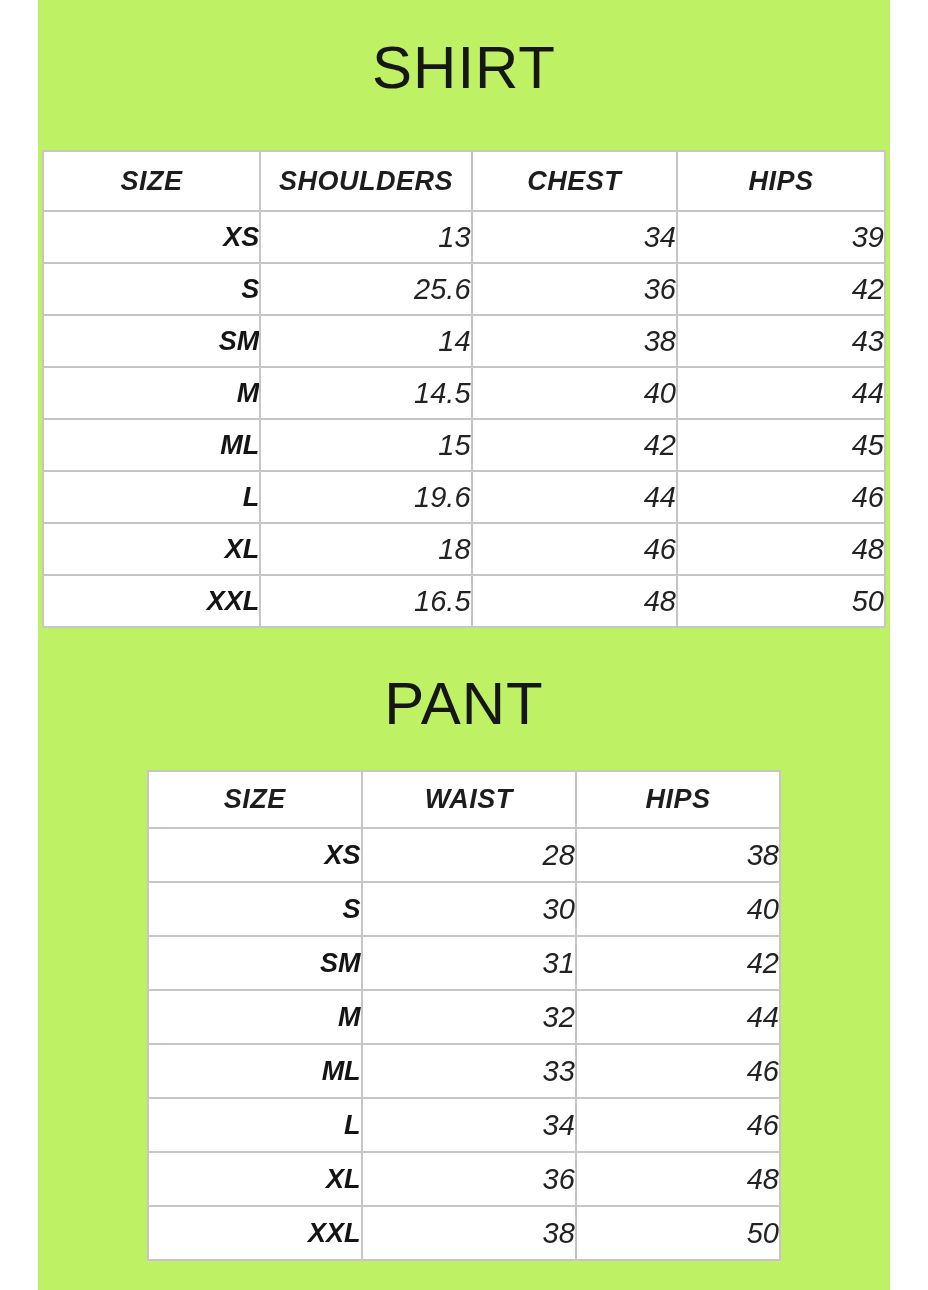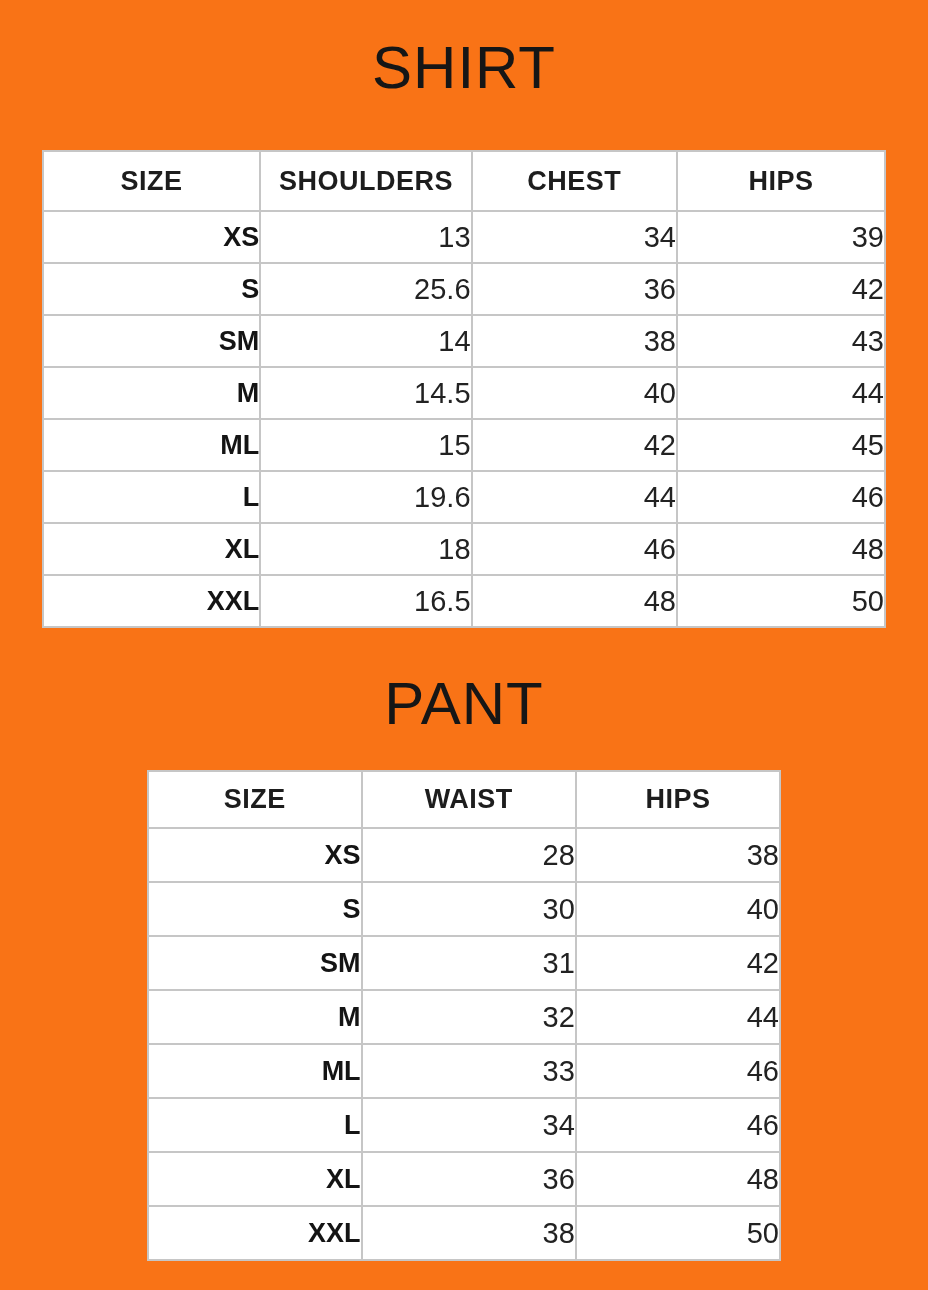--- a/index.html
+++ b/index.html
@@ -2,41 +2,42 @@
 <html><head>
 <meta charset="utf-8">
 <style>
   * { margin: 0; padding: 0; box-sizing: border-box; }
   html, body {
     background: #ffffff;
     font-family: "Liberation Sans", sans-serif;
     color: #1b1b1b;
   }
   .page {
-    width: 928px;
+    width: 852px;
     height: 1290px;
     margin: 0 auto;
-    background: #f97316;
+    background: #bef264;
     padding-top: 32px;
   }
   .chart-title {
     text-align: center;
     font-size: 60px;
     font-weight: 400;
     line-height: 1.2;
     letter-spacing: 1px;
     color: #161616;
   }
   .title-gap-shirt { margin-bottom: 46px; }
   .title-pant { margin-top: 40px; margin-bottom: 30px; }
   table {
     border-collapse: collapse;
     margin: 8px auto;
     table-layout: fixed;
     background: #ffffff;
+    font-style: italic;
   }
   .shirt-table { width: 844px; }
   .pant-table  { width: 634px; }
   th, td {
     border: 2px solid #c6c6c6;
     text-align: center;
     vertical-align: middle;
     overflow: hidden;
   }
   table { border: 2px solid #b3b3b3; }

